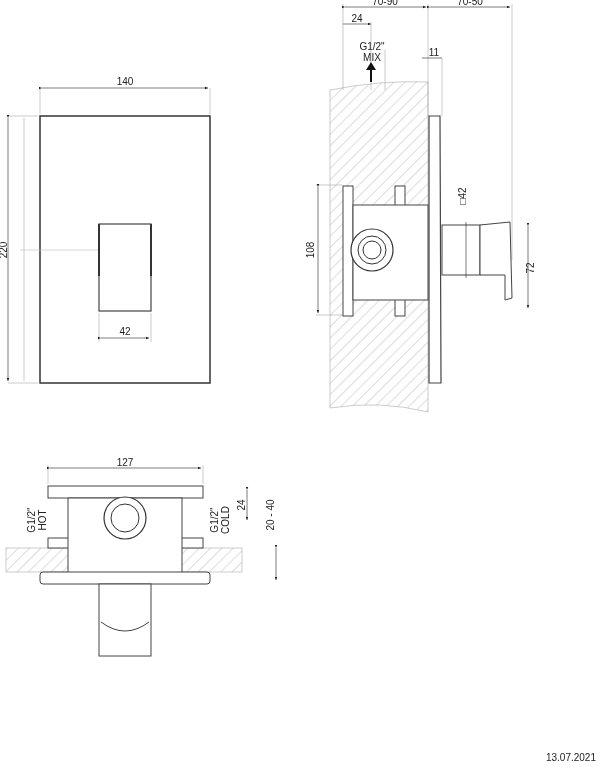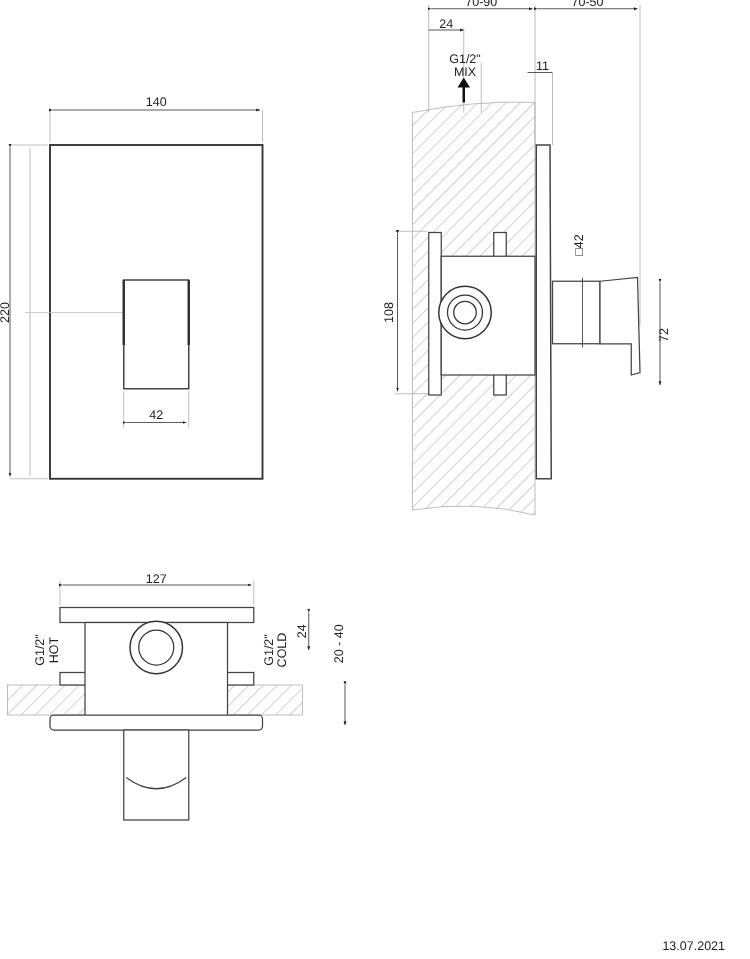--- a/index.html
+++ b/index.html
@@ -1,19 +1,19 @@
 <!DOCTYPE html>
 <html><head>
 <meta charset="utf-8">
 <style>
   html,body{margin:0;padding:0;background:#fff;}
   body{width:600px;height:767px;position:relative;overflow:hidden;font-family:"Liberation Sans",sans-serif;}
   svg{position:absolute;left:0;top:0;}
   .dim{font-family:"Liberation Sans",sans-serif;font-size:10px;fill:#222;}
-  .date{position:absolute;right:20px;bottom:4px;font-size:10px;color:#222;font-family:"Liberation Sans",sans-serif;}
+  .date{position:absolute;right:4px;bottom:4px;font-size:10px;color:#222;font-family:"Liberation Sans",sans-serif;}
 </style>
 </head>
 <body>
 
 <svg width="600" height="767" viewBox="0 0 600 767">
   <defs>
     <pattern id="hatch" patternUnits="userSpaceOnUse" width="8" height="8" patternTransform="rotate(45)">
       <line x1="0" y1="0" x2="0" y2="8" stroke="#999" stroke-width="0.7"></line>
     </pattern>
     <marker id="arr" markerWidth="6" markerHeight="6" refX="5" refY="3" orient="auto">

